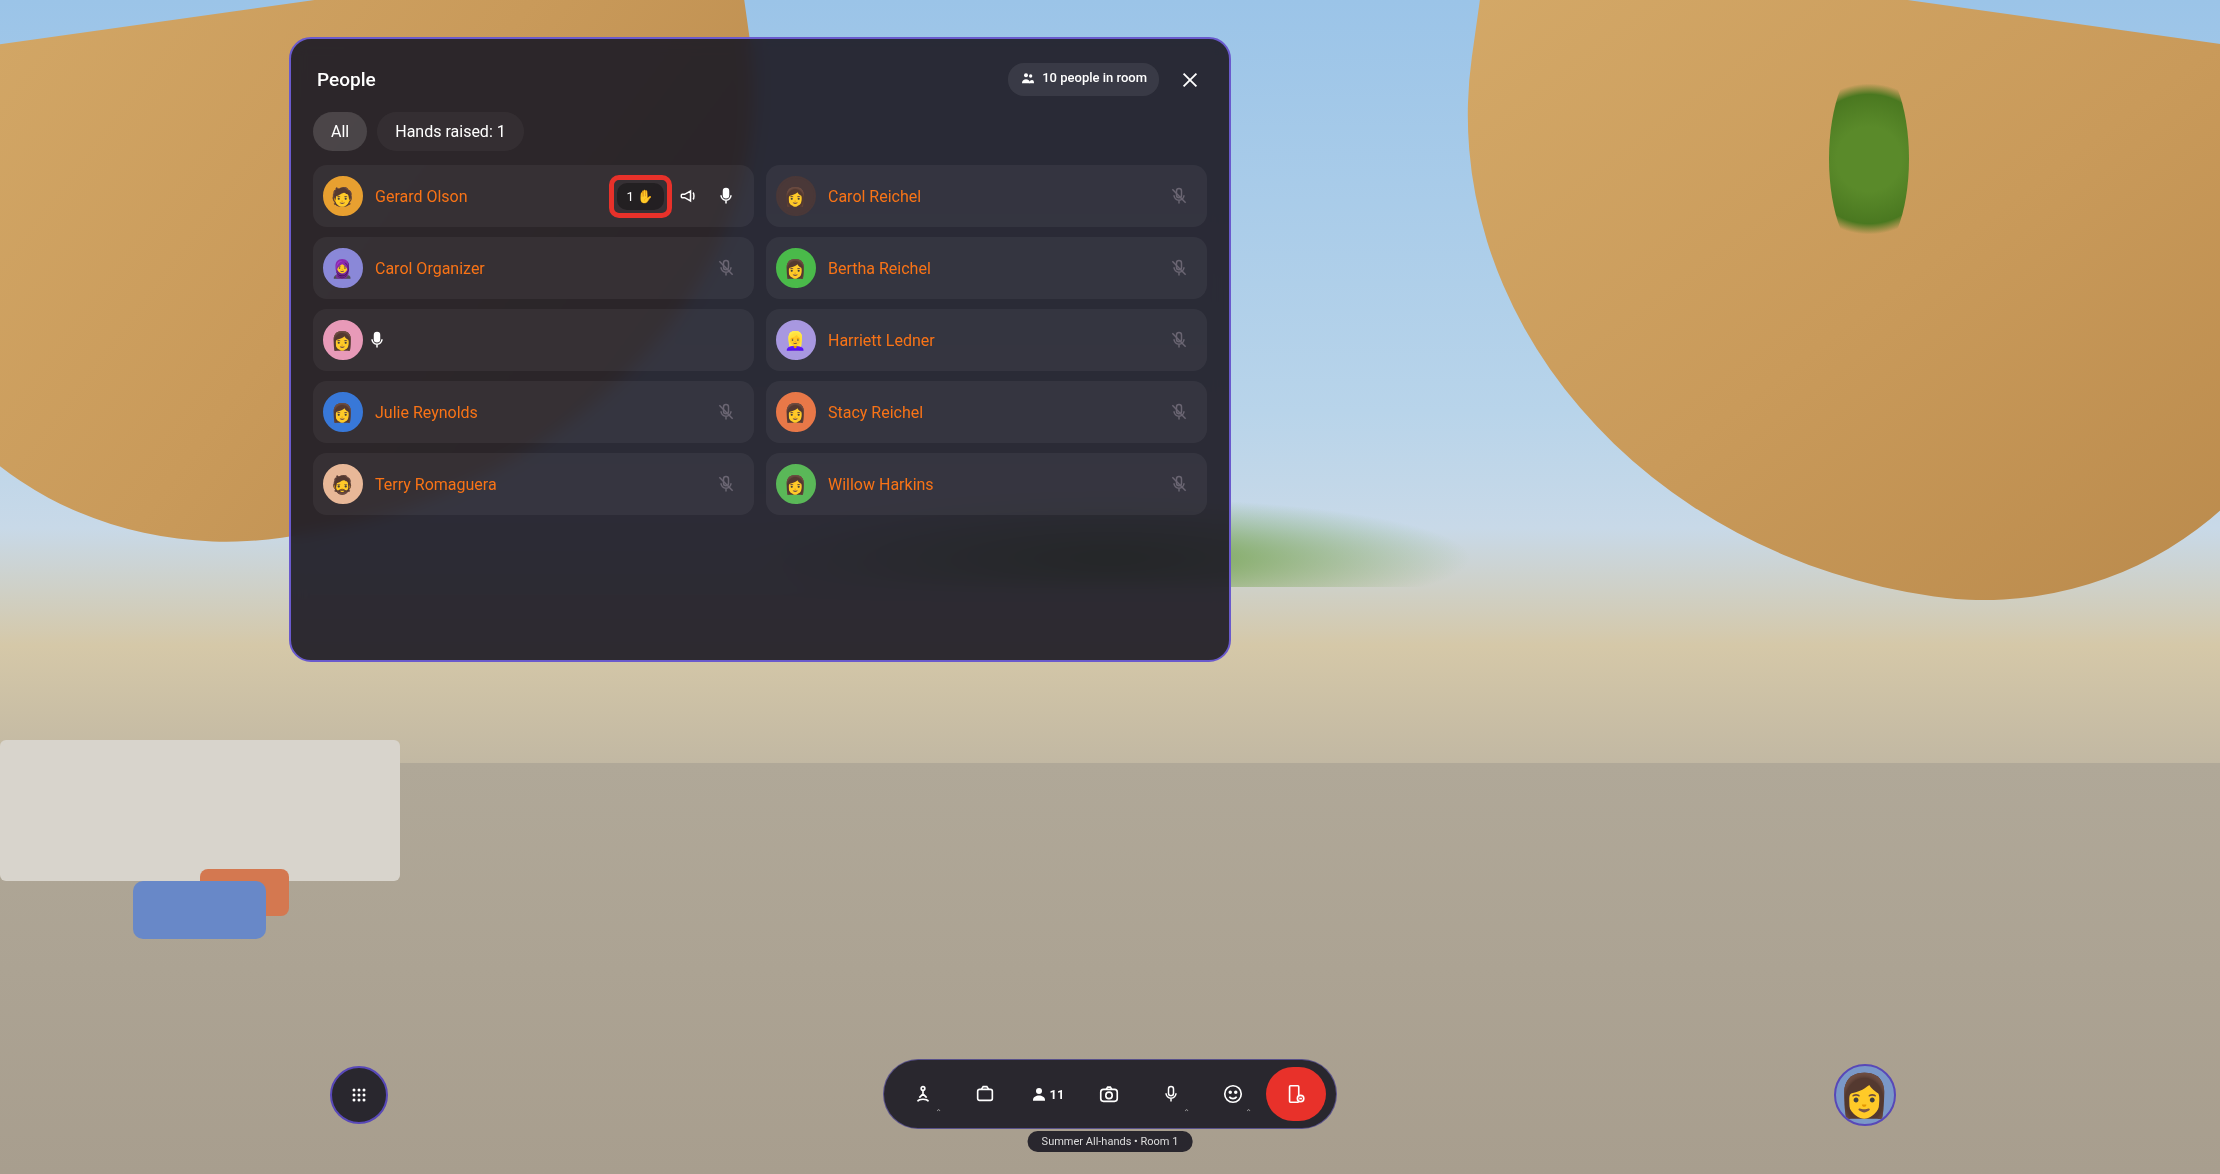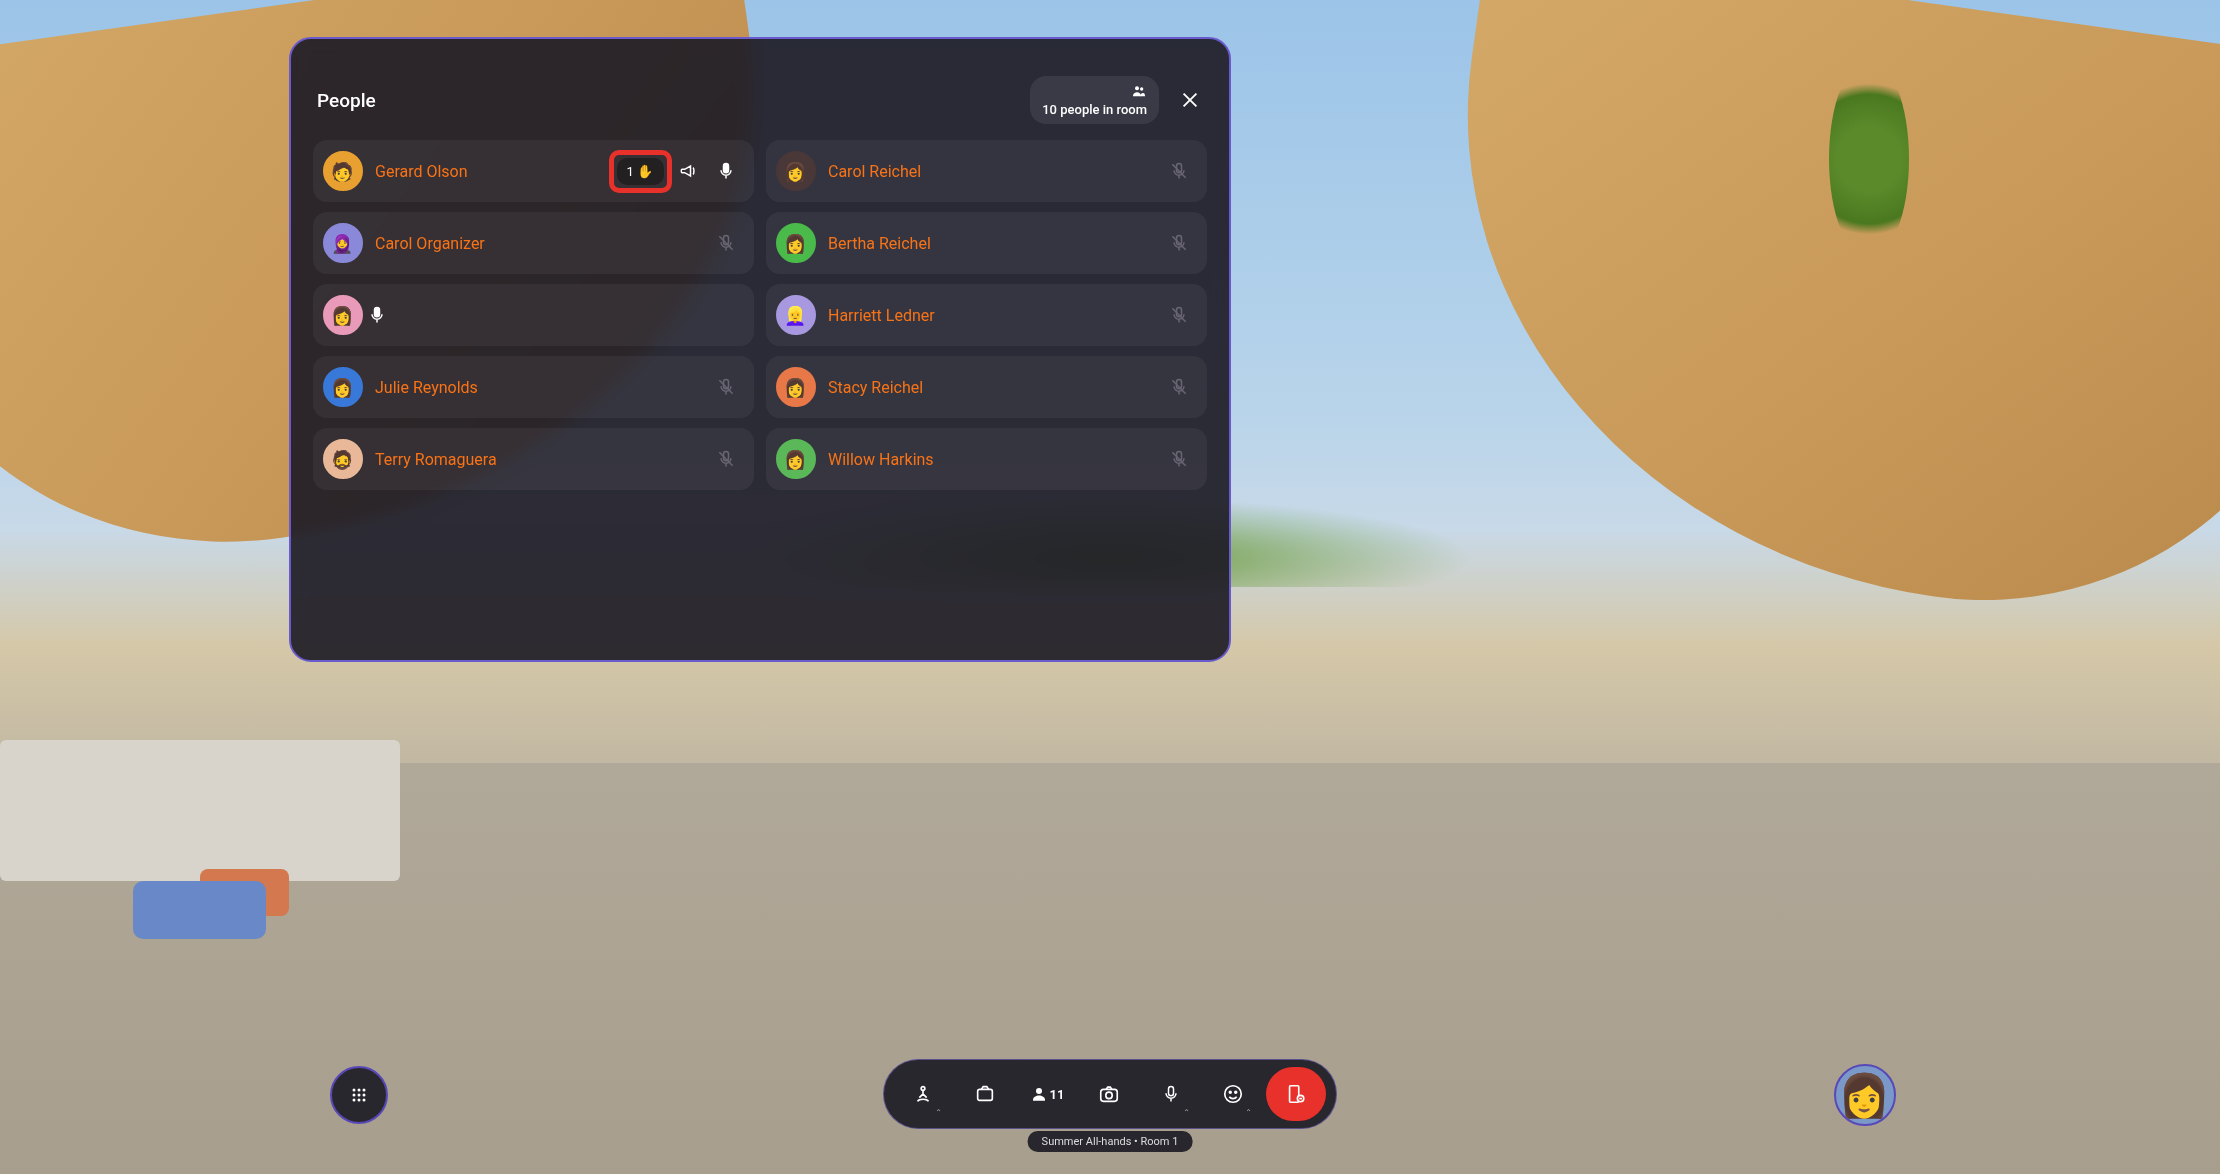--- a/index.html
+++ b/index.html
@@ -44,35 +44,35 @@
   .tree { position: absolute; right: 14%; top: 5%; width: 80px; height: 200px; background: radial-gradient(circle, #5a8a2a 30%, #4a7820 60%, transparent 70%); border-radius: 50%; }
 
   
   .panel {
     position: absolute;
     top: 37px; left: 289px;
     width: 942px; height: 625px;
     background: rgba(30, 28, 38, 0.92);
     border: 2px solid #6a5acd;
     border-radius: 22px;
-    padding: 31px 18px;
+    padding: 18px 18px;
     color: #fff;
     backdrop-filter: blur(8px);
   }
   .panel-header {
     display: flex; align-items: center; justify-content: space-between;
     padding: 6px 8px 16px 8px;
   }
   .panel-title { font-size: 19px; font-weight: 500; }
   .header-right { display: flex; align-items: center; gap: 18px; }
   .room-badge {
-    display: flex; align-items: flex-end; 
+    display: flex; align-items: flex-start; gap: 6px;
     background: rgba(255,255,255,0.08);
     border-radius: 16px; padding: 7px 12px;
-    font-size: 13px; font-weight: 500; flex-direction: column;
+    font-size: 13px; font-weight: 500;
   }
   .close-btn {
     width: 26px; height: 26px; display: flex; align-items: center; justify-content: center;
     cursor: pointer; color: #fff;
   }
 
   .tabs { display: flex; gap: 10px; padding: 0 4px 14px 4px; }
   .tab {
     padding: 10px 18px; border-radius: 22px;
     font-size: 16px; cursor: pointer;
@@ -195,20 +195,24 @@
       </div>
       <div class="close-btn">
         <svg viewBox="0 0 24 24" width="22" height="22" stroke="currentColor" stroke-width="2" fill="none">
             <line x1="5" y1="5" x2="19" y2="19"></line>
             <line x1="19" y1="5" x2="5" y2="19"></line>
           </svg>
       </div>
     </div>
   </div>
 
+  <div class="tabs">
+    <div class="tab active">All</div>
+    <div class="tab">Hands raised: 1</div>
+  </div>
 
   <div class="people-grid" id="people-grid">
       <div class="person-row">
         <div class="avatar" style="background:#e8a030;border-color:#e8a030">🧑</div>
         <div class="person-info">
           <div class="person-name">Gerard Olson</div>
         </div>
         <div class="row-icons">
           <div class="hand-badge">
             <span>1</span>

